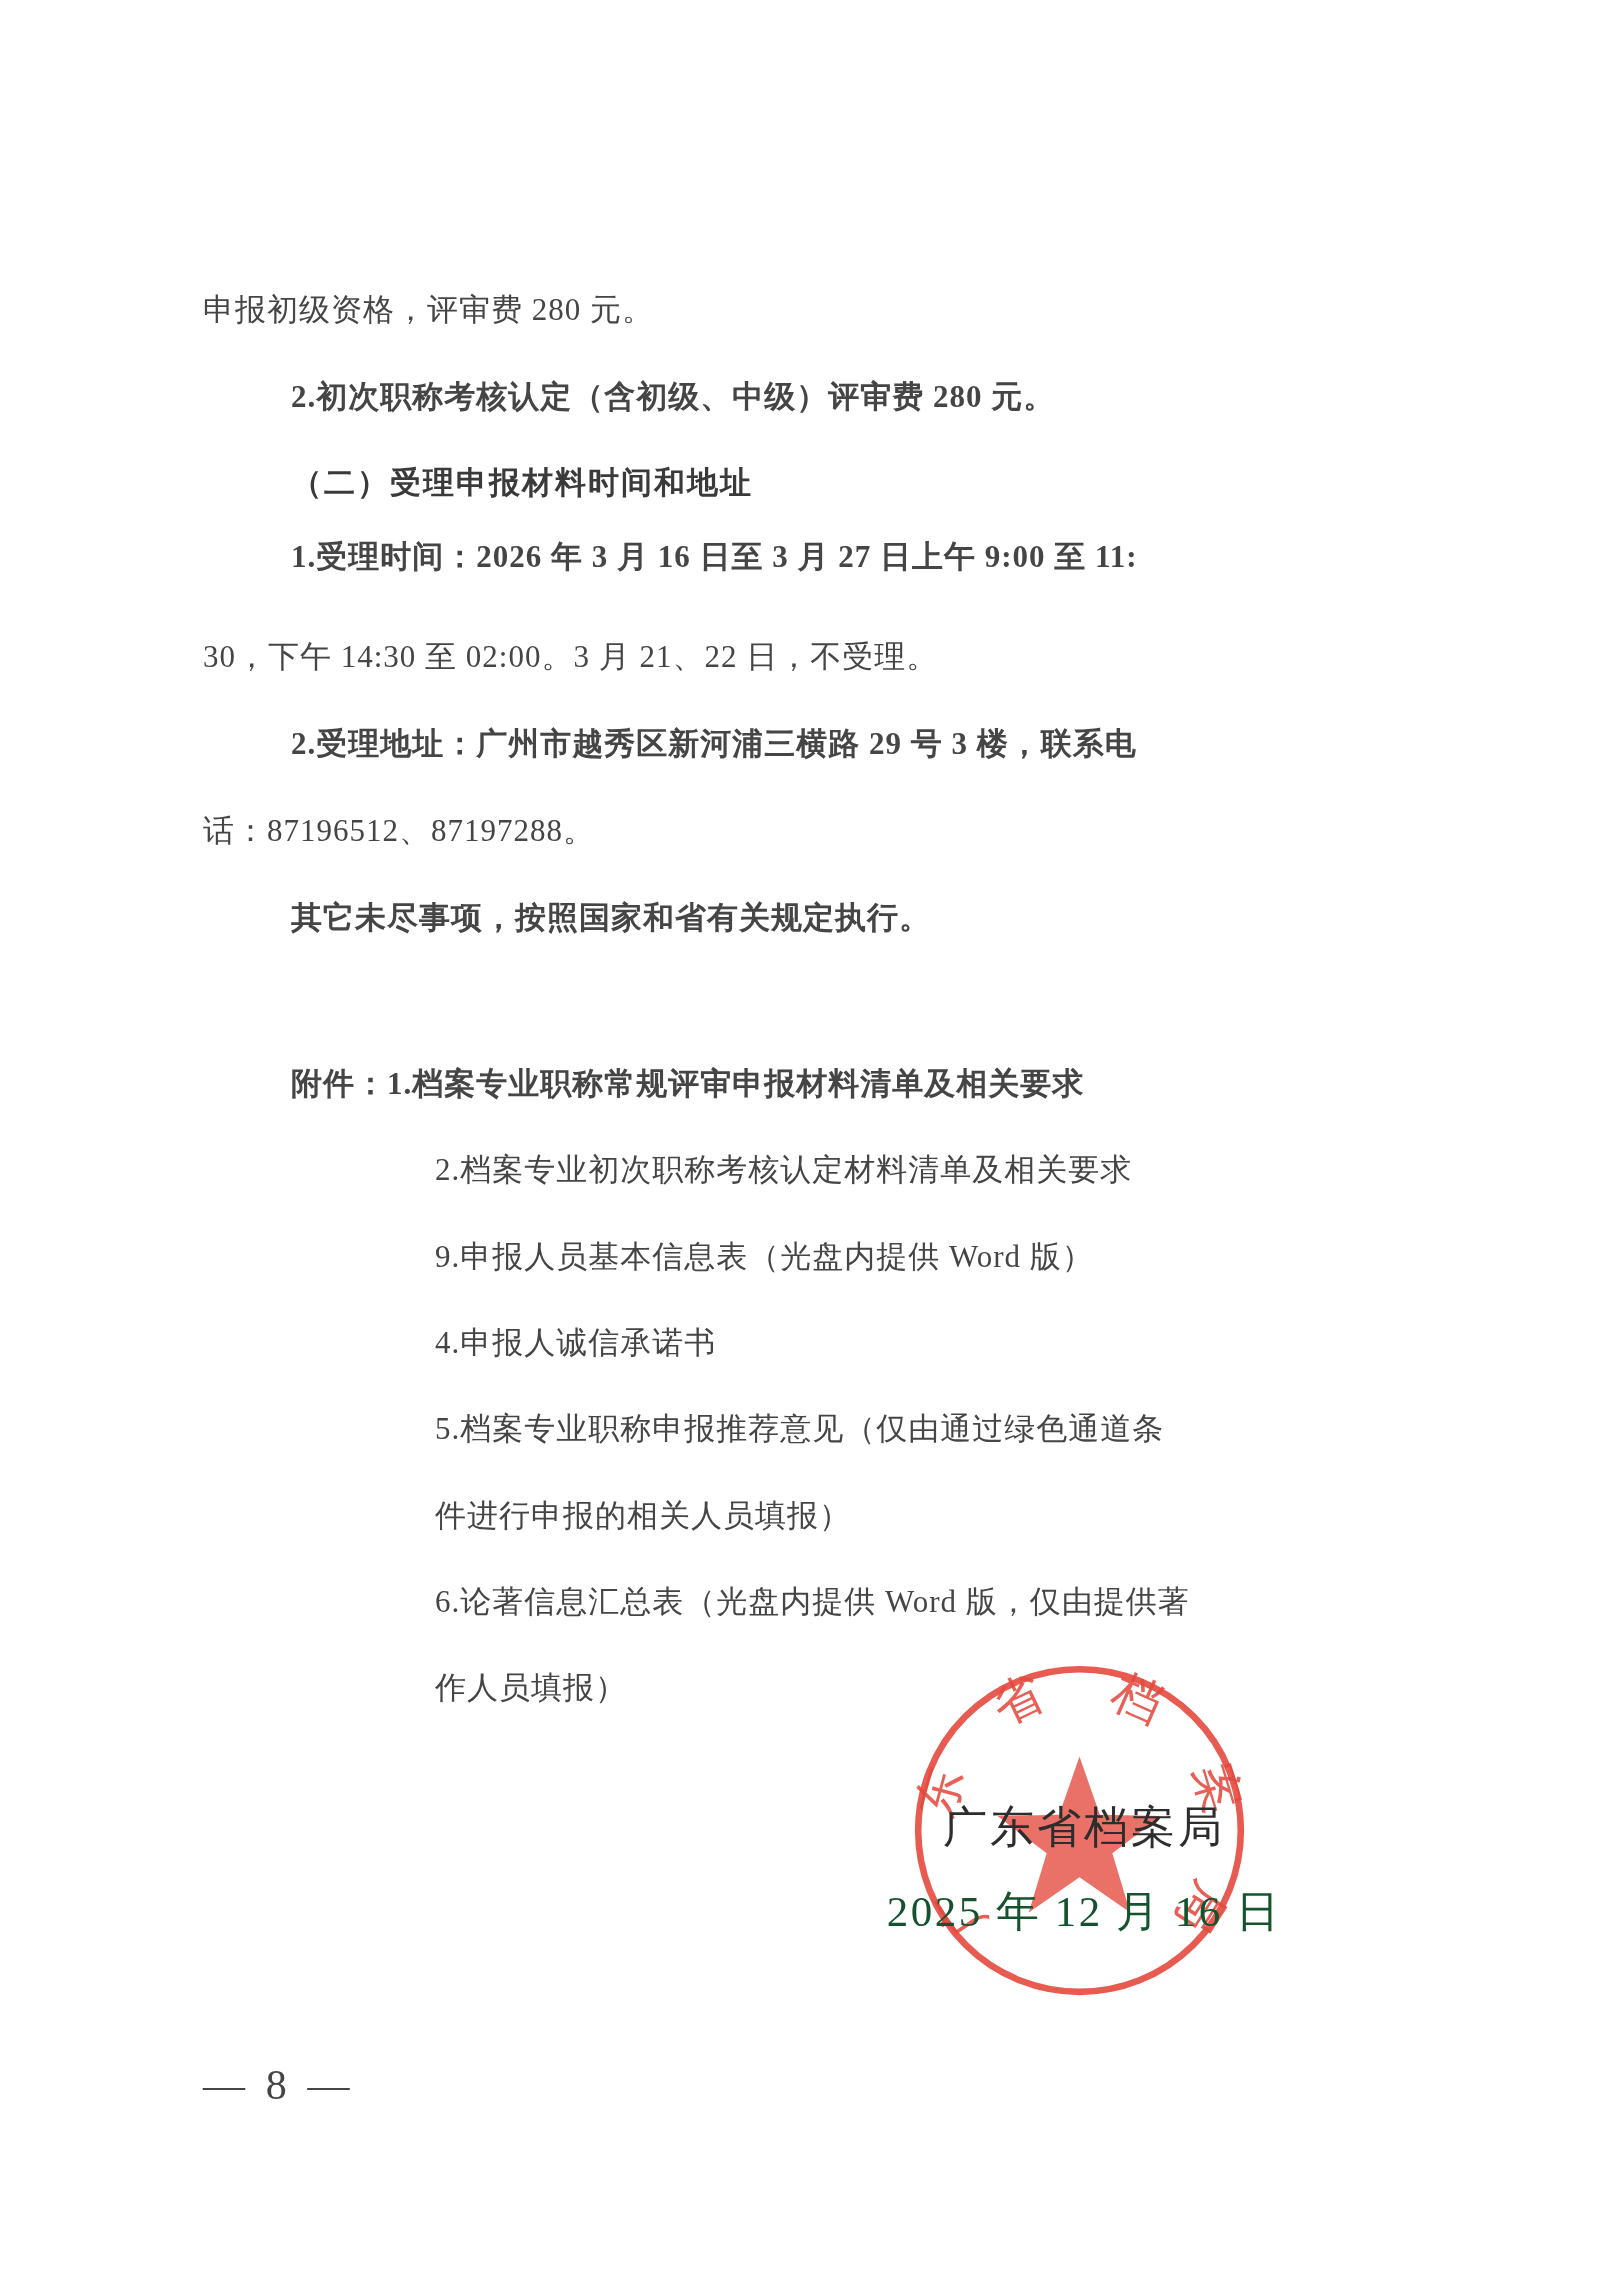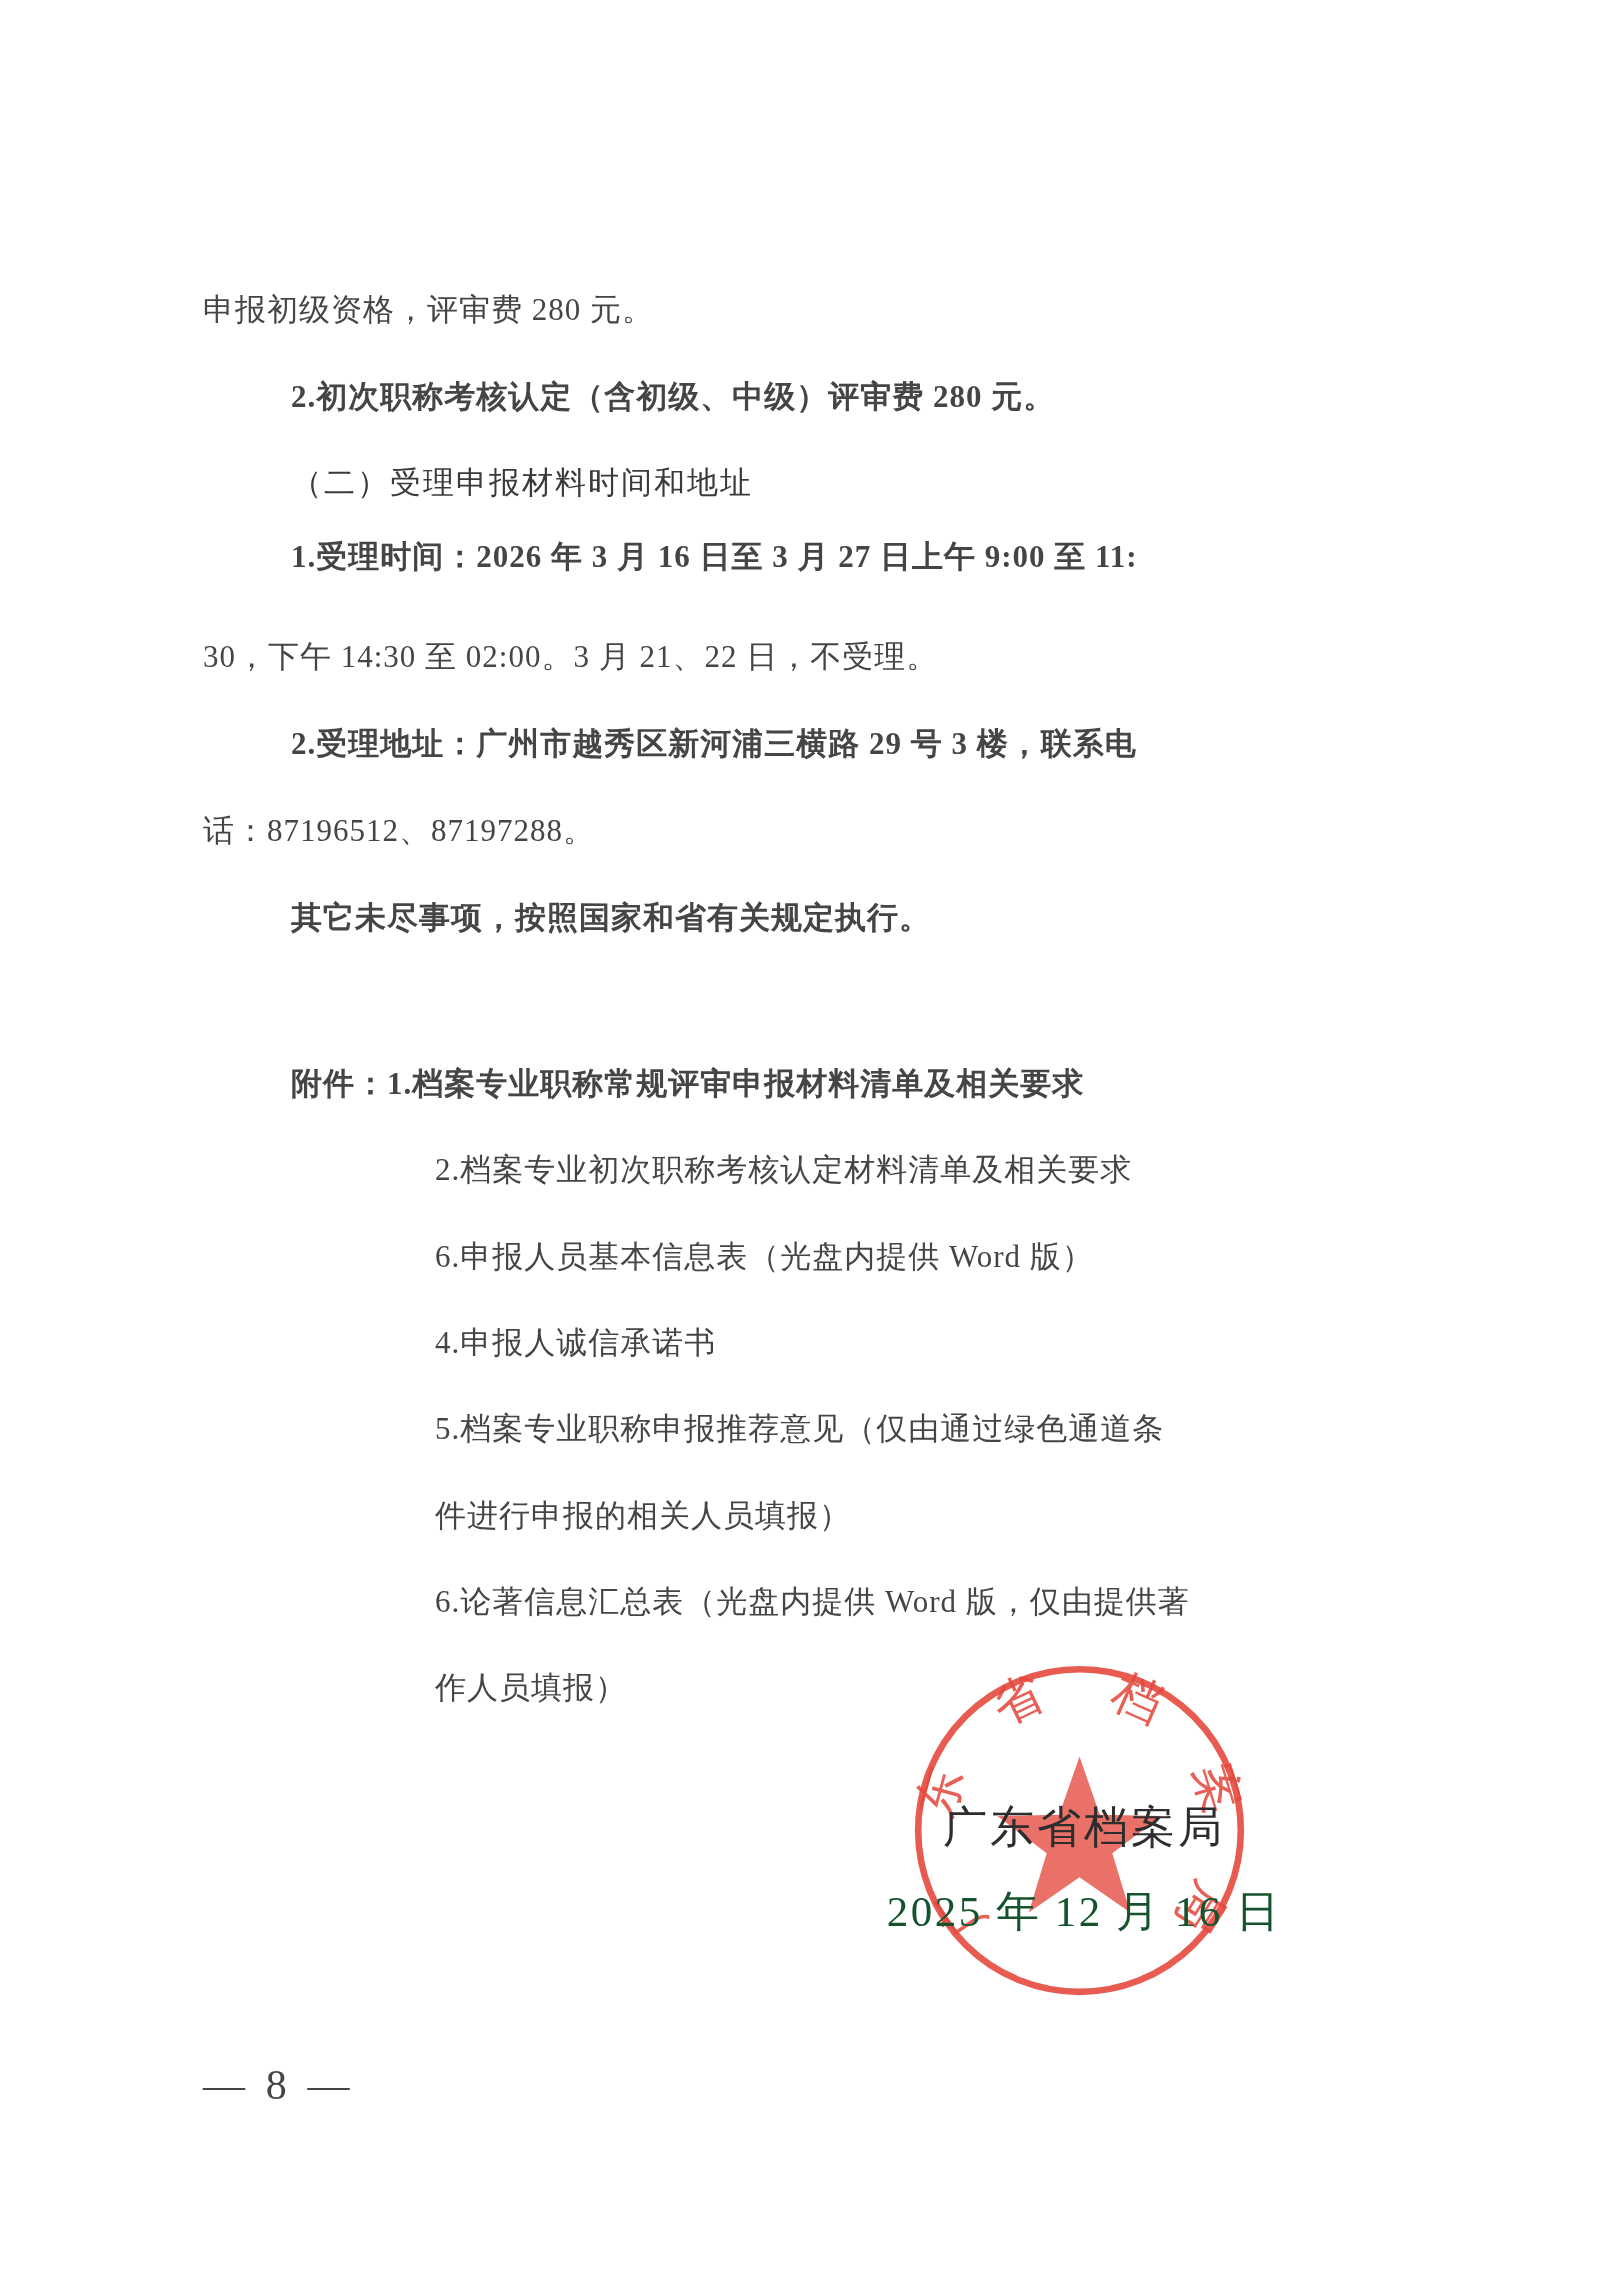--- a/index.html
+++ b/index.html
@@ -16,21 +16,21 @@
     font-size:31px;
     line-height:53px;
     color:#454545;
     letter-spacing:1px;
   }
   .ind0{left:203px;}
   .ind2{left:291px;font-weight:bold;}
   .indA{left:435px;}
   .heading{
     font-family:"Liberation Sans","DejaVu Sans",sans-serif;
-    font-weight:400;
+    font-weight:700;
     color:#3a3a3a;
     letter-spacing:2px;
     text-align:center;
   }
   .seal{
     position:absolute;
     left:906px;top:1655px;
     width:347px;height:347px;
   }
   .seal svg{position:absolute;left:0;top:0;}
@@ -74,21 +74,21 @@
   <div class="line ind2" style="top:370px">2.初次职称考核认定（含初级、中级）评审费 280 元。</div>
   <div class="line ind2 heading" style="top:456px">（二）受理申报材料时间和地址</div>
   <div class="line ind2" style="top:530px">1.受理时间：2026 年 3 月 16 日至 3 月 27 日上午 9:00 至 11:</div>
   <div class="line ind0" style="top:630px">30，下午 14:30 至 02:00。3 月 21、22 日，不受理。</div>
   <div class="line ind2" style="top:717px">2.受理地址：广州市越秀区新河浦三横路 29 号 3 楼，联系电</div>
   <div class="line ind0" style="top:804px">话：87196512、87197288。</div>
   <div class="line ind2" style="top:891px">其它未尽事项，按照国家和省有关规定执行。</div>
 
   <div class="line ind2" style="top:1057px">附件：1.档案专业职称常规评审申报材料清单及相关要求</div>
   <div class="line indA" style="top:1143px">2.档案专业初次职称考核认定材料清单及相关要求</div>
-  <div class="line indA" style="top:1230px">6.申报人员基本信息表（光盘内提供 Word 版）</div>
+  <div class="line indA" style="top:1230px">9.申报人员基本信息表（光盘内提供 Word 版）</div>
   <div class="line indA" style="top:1316px">4.申报人诚信承诺书</div>
   <div class="line indA" style="top:1402px">5.档案专业职称申报推荐意见（仅由通过绿色通道条</div>
   <div class="line indA" style="top:1489px">件进行申报的相关人员填报）</div>
   <div class="line indA" style="top:1575px">6.论著信息汇总表（光盘内提供 Word 版，仅由提供著</div>
   <div class="line indA" style="top:1661px">作人员填报）</div>
 
   <div class="seal">
     <svg width="347" height="347" viewBox="0 0 684 684">
       <circle cx="342" cy="346" r="318" fill="none" stroke="var(--seal-red,#e4493e)" stroke-width="13" opacity="0.9"></circle>
       <path d="M342,200 L382,315 L503.7,317.5 L406.7,391 L442,507.5 L342,438 L242,507.5 L277.3,391 L180.3,317.5 L302,315 Z" fill="var(--seal-red,#e4493e)" opacity="0.78"></path>

